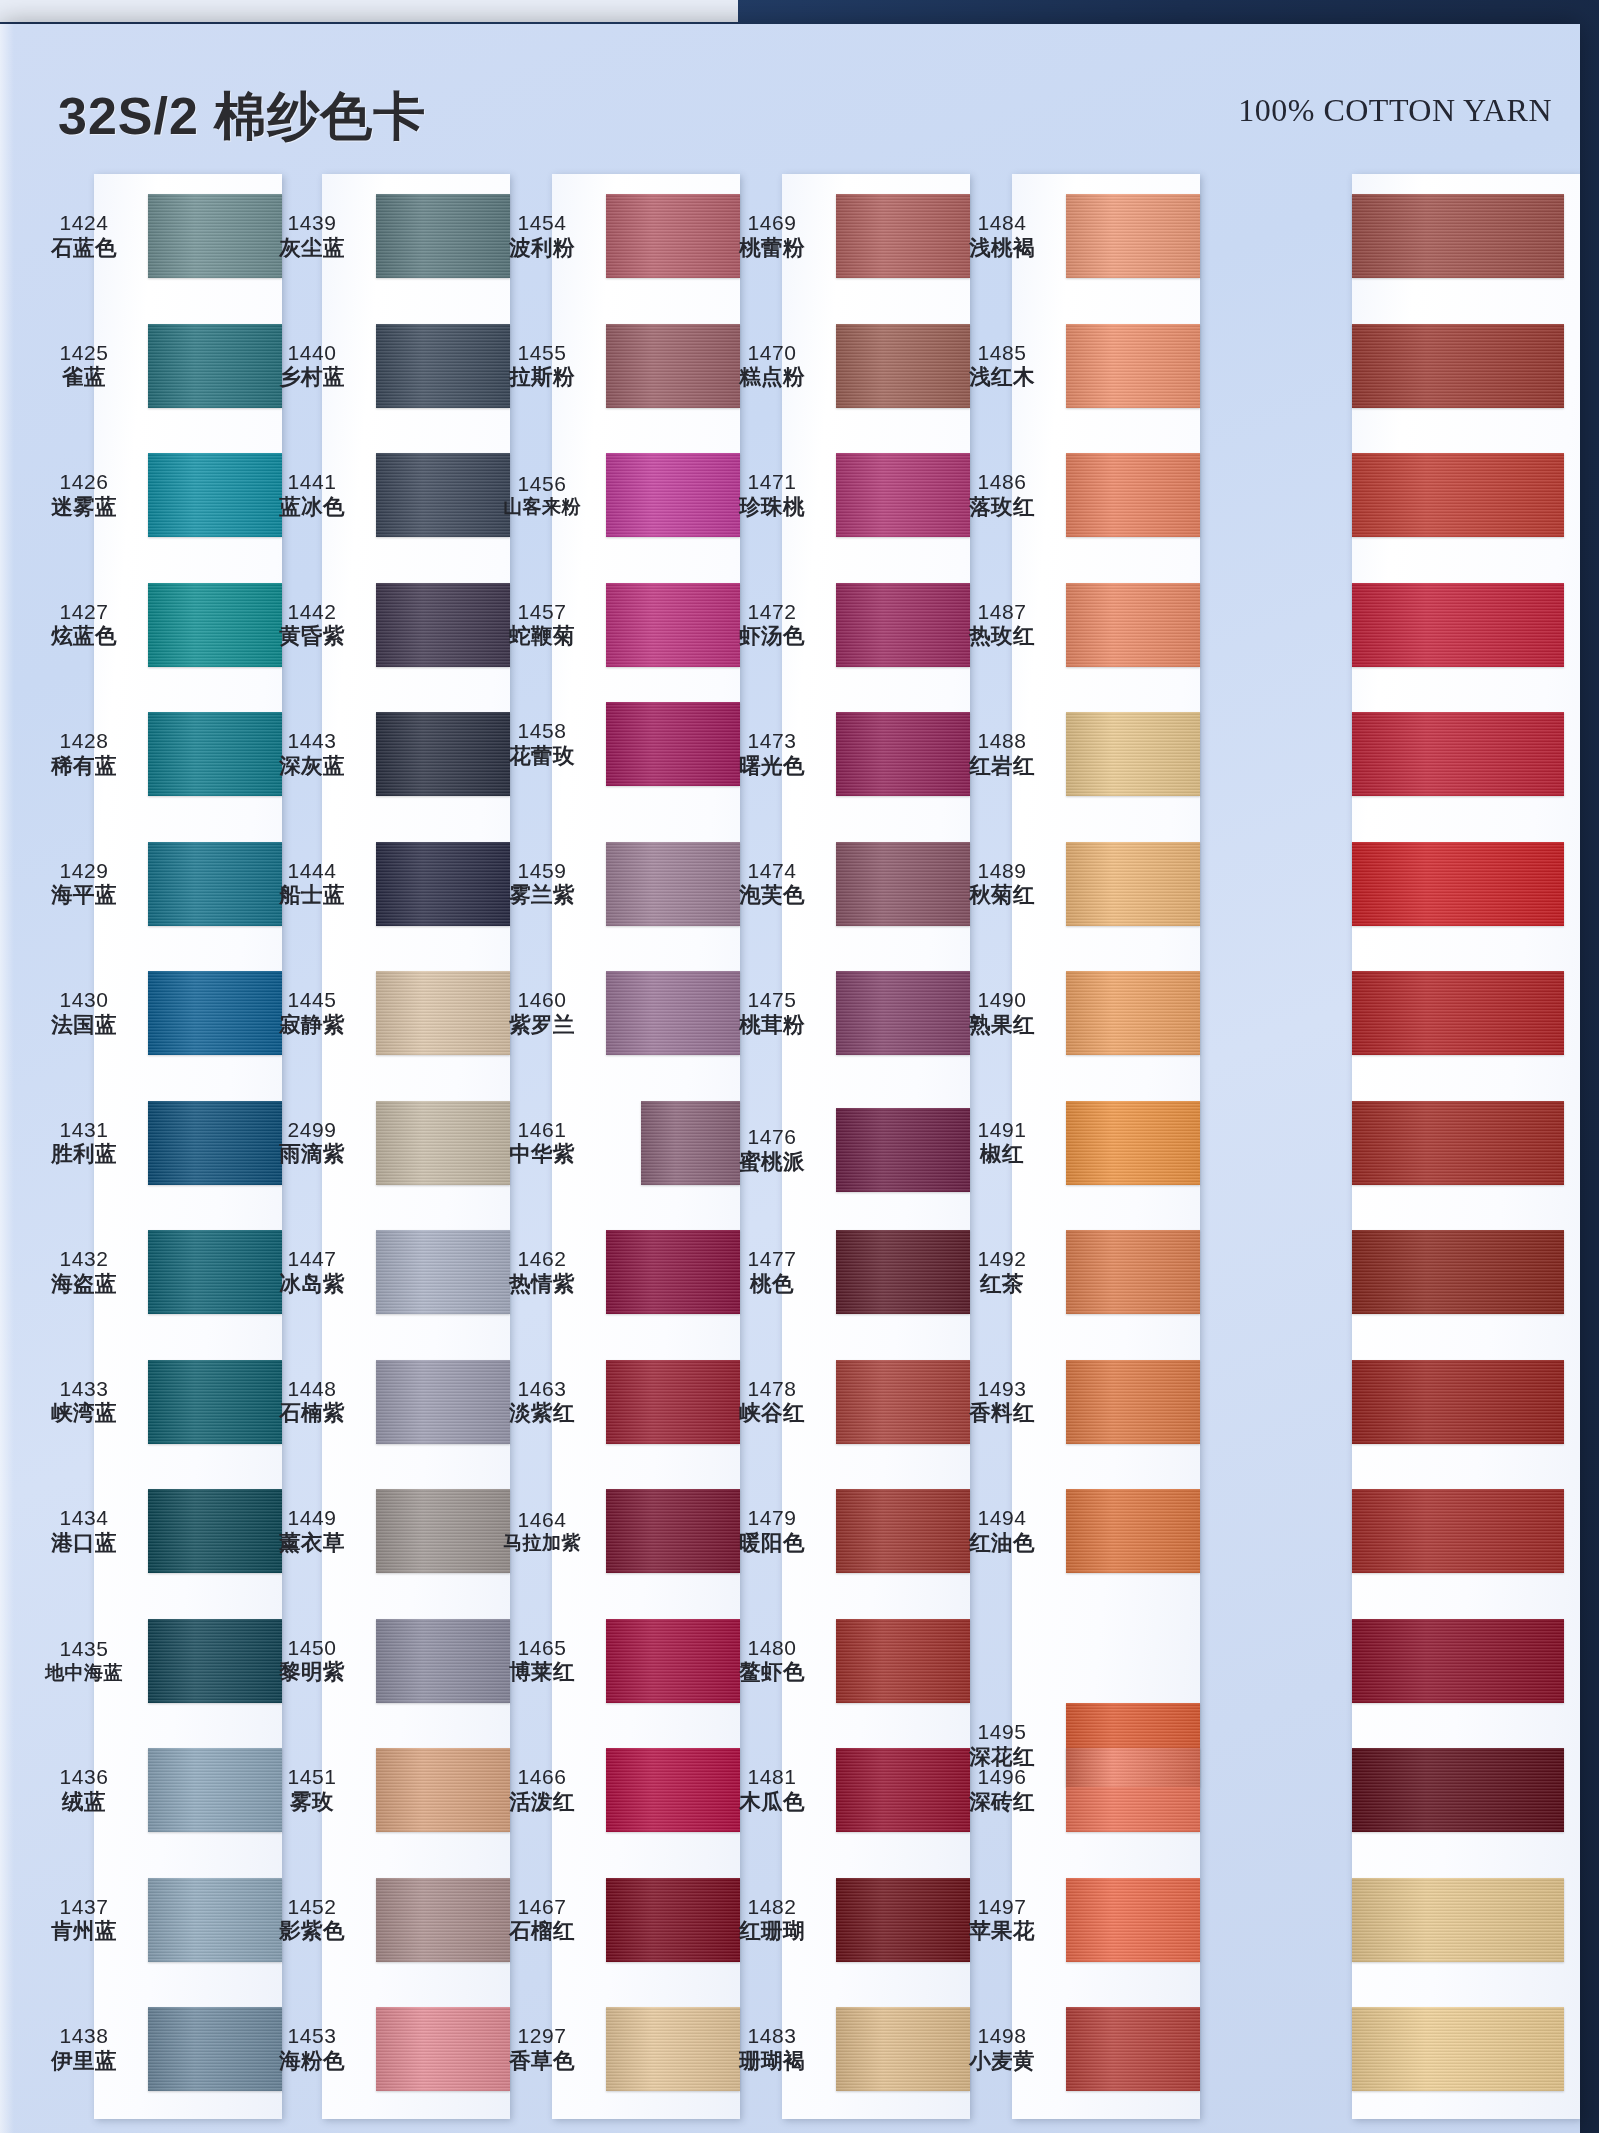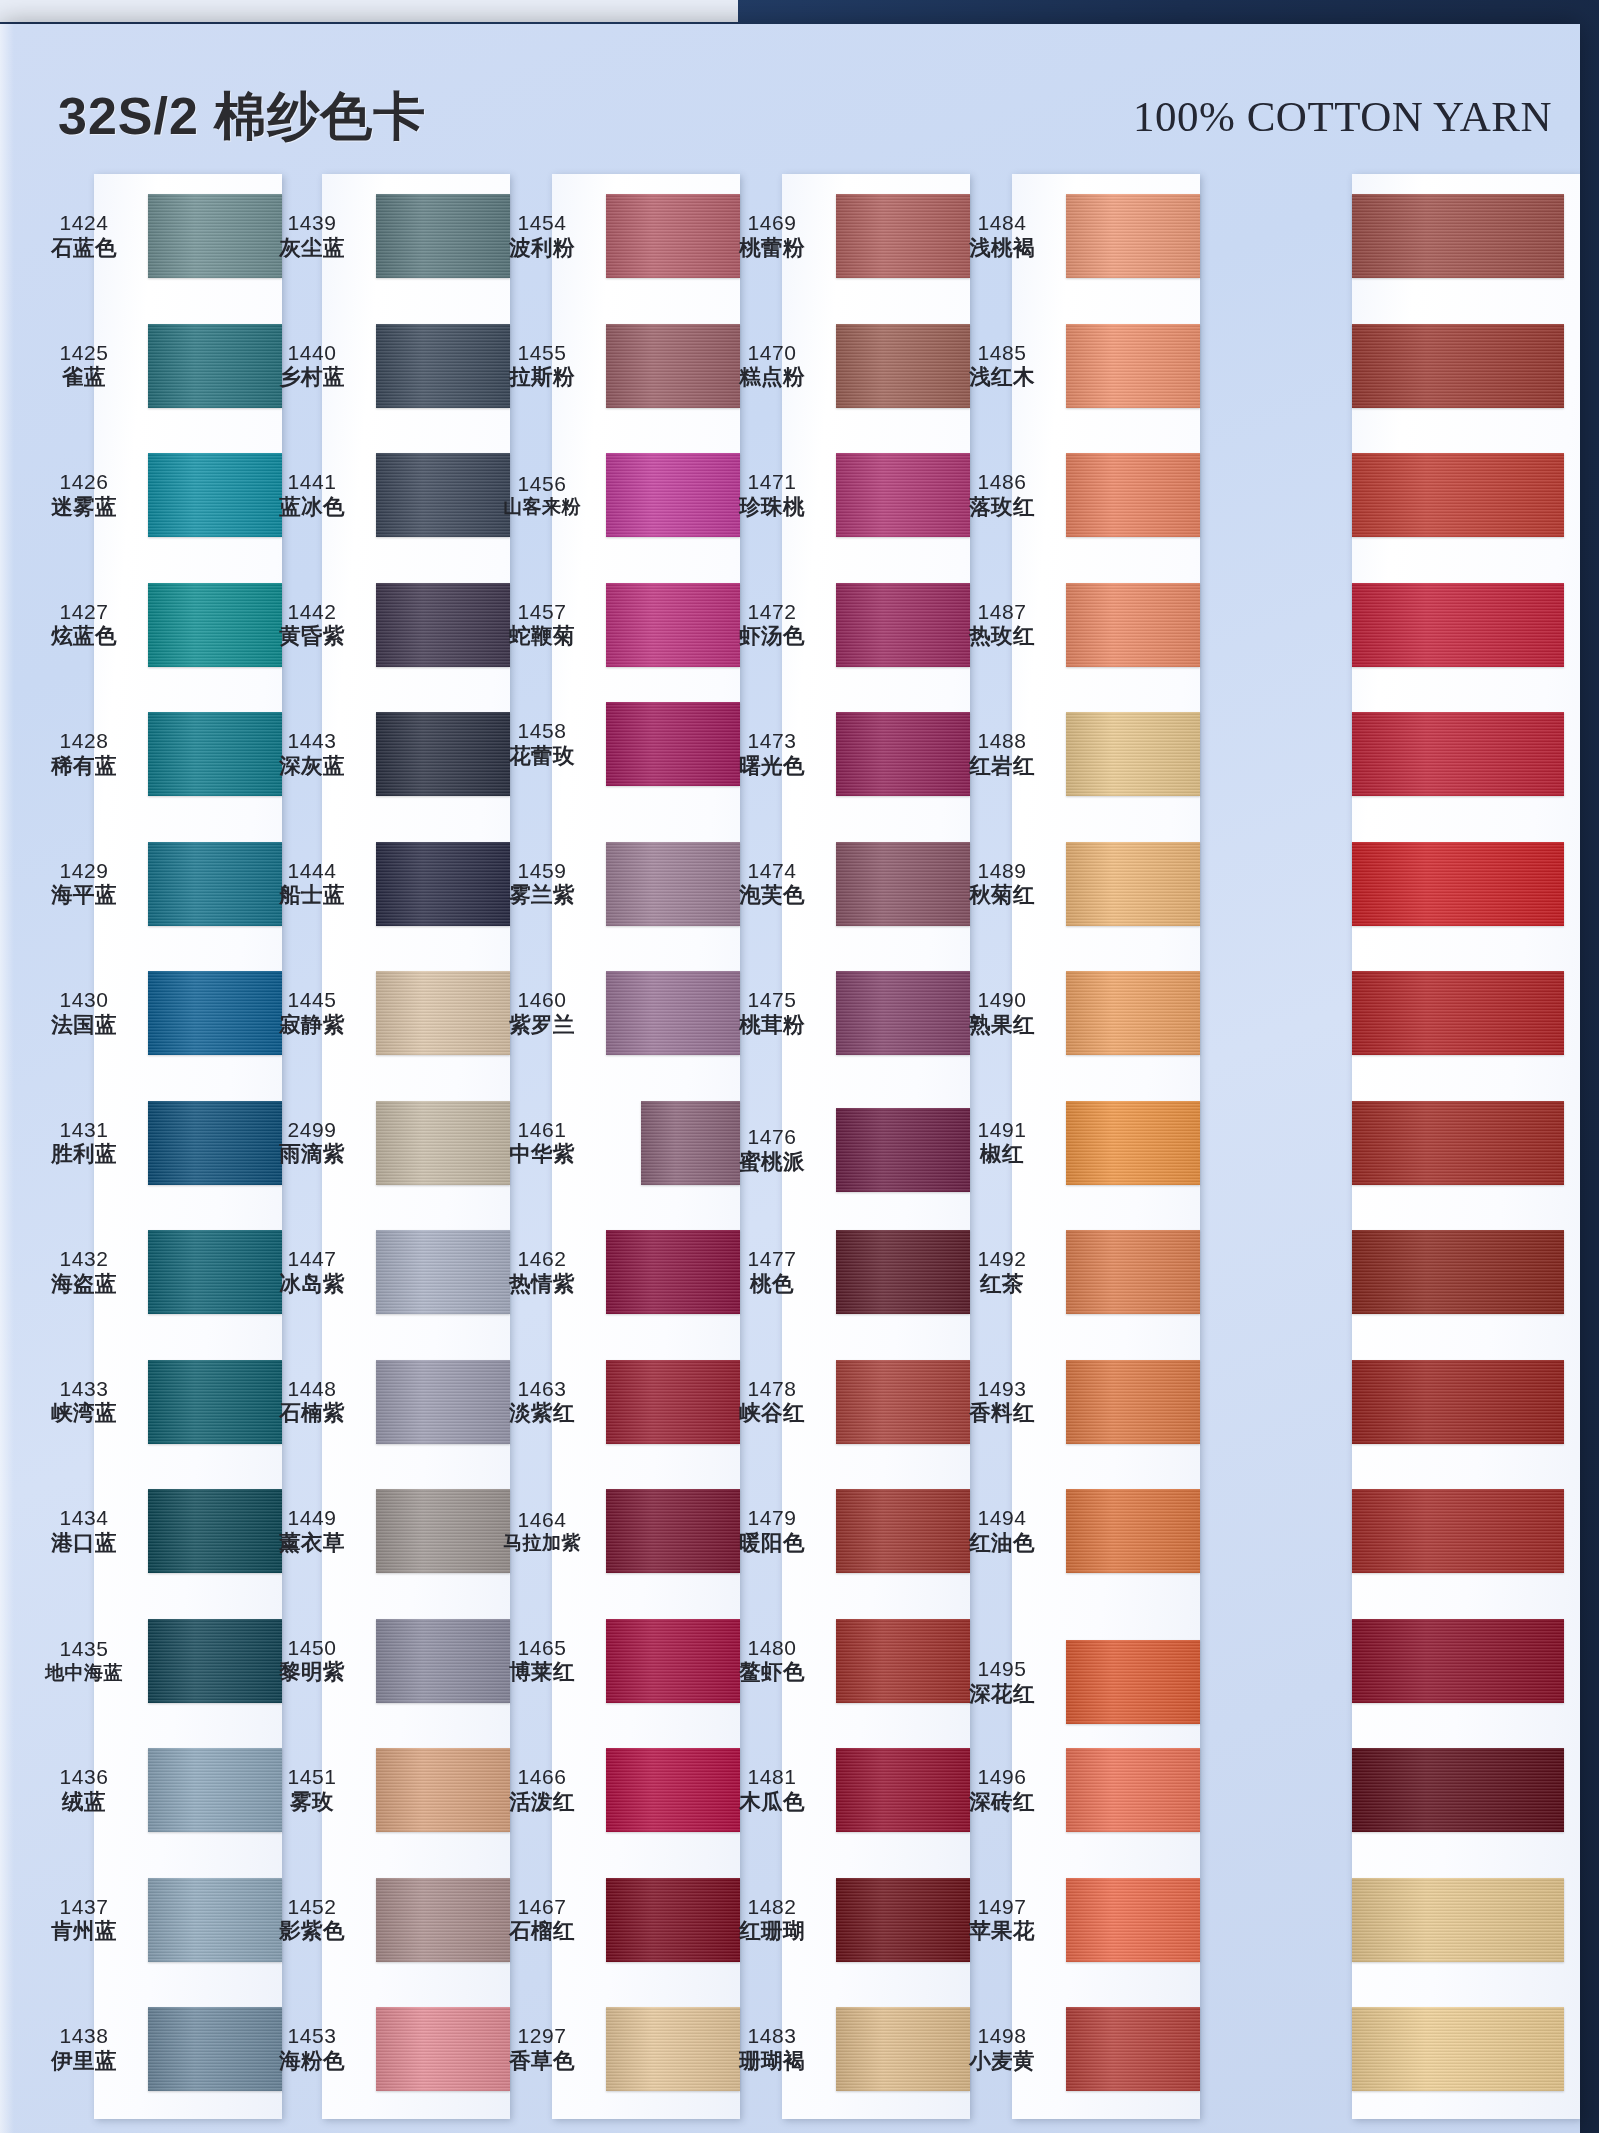--- a/index.html
+++ b/index.html
@@ -35,21 +35,21 @@
   #title{
     position:absolute;left:58px;top:58px;
     font-size:52px;font-weight:bold;color:#2b2b2f;
     letter-spacing:1px;
     text-shadow:1px 1px 0 rgba(255,255,255,.5);
     white-space:nowrap;
   }
   #subtitle{
     position:absolute;right:28px;top:68px;
     font-family:"Liberation Serif","DejaVu Serif",serif;
-    font-size:43px;color:#242733;letter-spacing:.5px;
+    font-size:32px;color:#242733;letter-spacing:.5px;
     white-space:nowrap;
   }
   
   #grid{
     position:absolute;left:0;top:150px;width:100%;height:1959px;
   }
   .column{
     position:absolute;top:0;height:100%;
   }
   
@@ -620,21 +620,21 @@
             </div>
             <div class="swatch" style="background: rgb(224, 122, 69); flex-basis: 130px;"></div>
           </div>
           <div class="row" style="top: 1311px; height: 92px;">
             <div class="label">
               <span class="code">1494</span>
               <span class="cname">红油色</span>
             </div>
             <div class="swatch" style="background: rgb(224, 118, 63); flex-basis: 130px;"></div>
           </div>
-          <div class="row" style="top: 1462px; height: 92px;">
+          <div class="row" style="top: 1525px; height: 92px;">
             <div class="label">
               <span class="code">1495</span>
               <span class="cname">深花红</span>
             </div>
             <div class="swatch" style="background: rgb(225, 92, 51); flex-basis: 130px;"></div>
           </div>
           <div class="row" style="top: 1570px; height: 92px;">
             <div class="label">
               <span class="code">1496</span>
               <span class="cname">深砖红</span>

